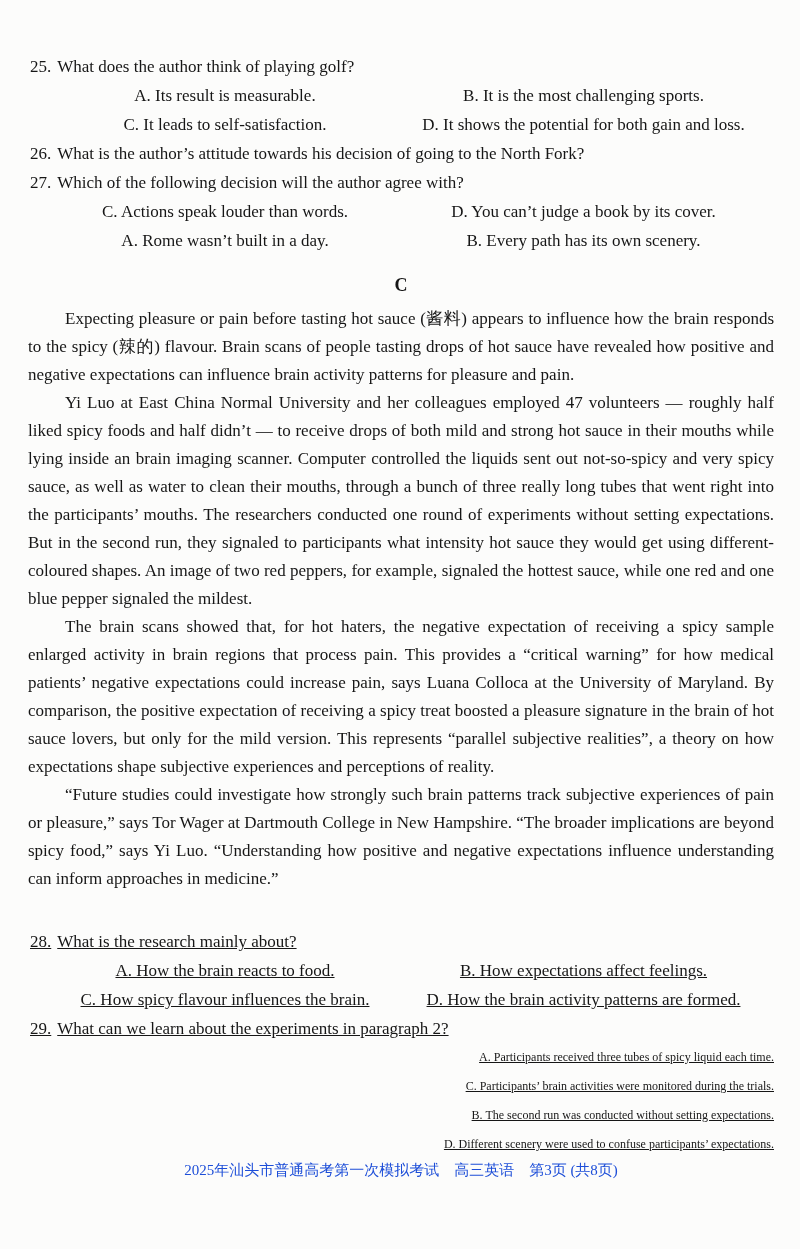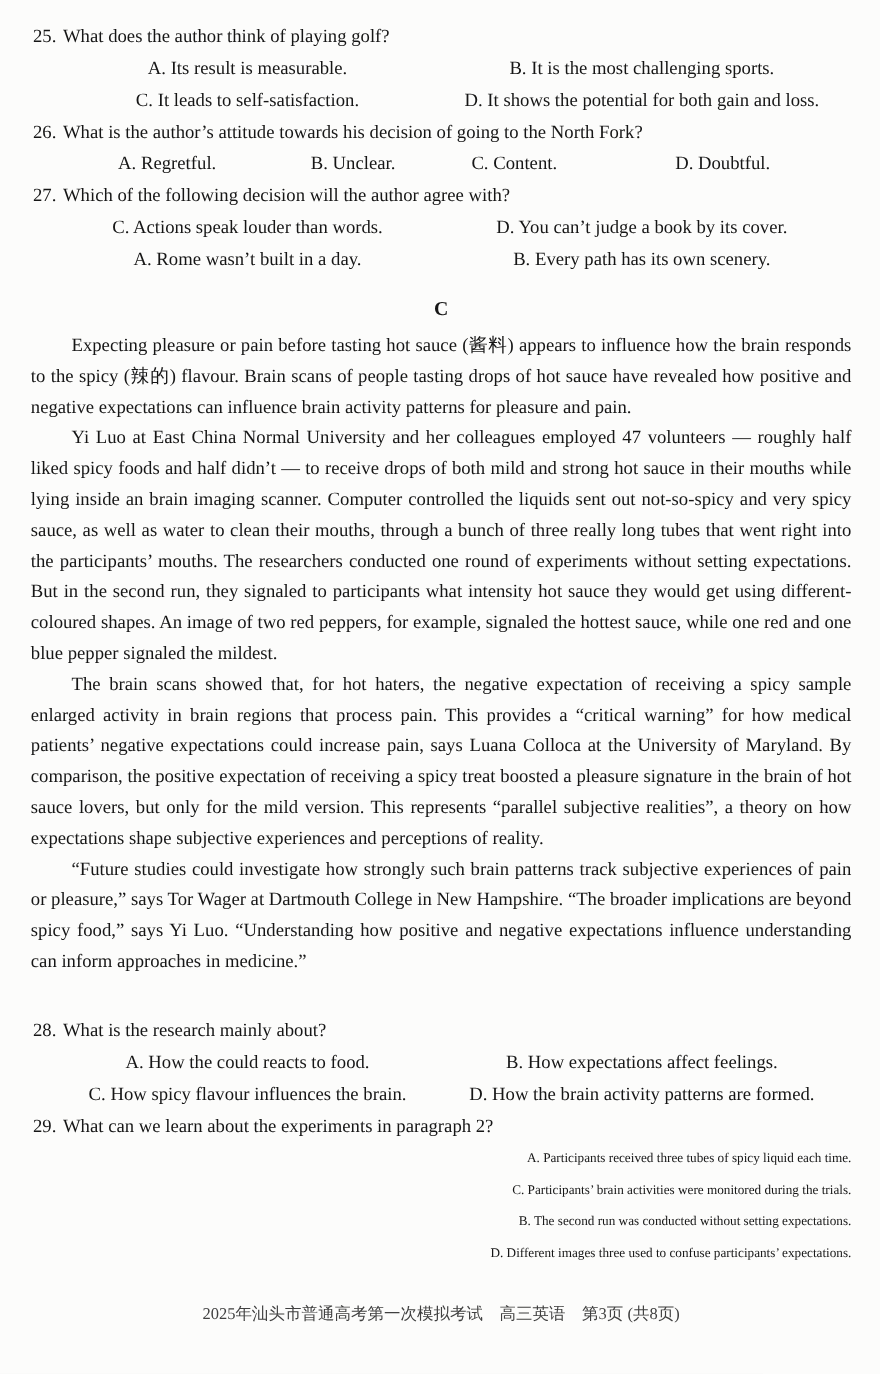--- a/index.html
+++ b/index.html
@@ -10,21 +10,21 @@
   .page {
     position: relative;
     width: 800px;
     height: 1249px;
     margin: 0 auto;
     background: #fcfcfb;
     color: #161616;
     font-family: "Liberation Serif", "DejaVu Serif", serif;
     overflow: hidden;
     box-sizing: border-box;
-    padding: 18px 26px 0 28px;
+    padding: 52px 26px 0 28px;
   }
   .question-block { margin: 0; }
   .q-stem-row {
     line-height: 29px;
     font-size: 17px;
     padding-left: 2px;
   }
   .q-num { font-weight: normal; margin-right: 6px; }
   .opts { padding-left: 29px; }
   .opt-row {
@@ -48,28 +48,27 @@
     margin-bottom: 8px;
     line-height: 24px;
   }
   .passage p {
     margin: 0;
     font-size: 17px;
     line-height: 28px;
     text-align: justify;
     text-indent: 37px;
   }
-  .lower-questions { margin-top: 34px; }
+  .lower-questions { margin-top: 34px; text-decoration: underline; }
   .q29-opts .opt-full { padding-left: 0; }
   .footer {
-    margin-top: 30px;
     text-align: center;
     font-size: 15px;
     line-height: 22px;
-    color: #404040;
+    color: #1d4ed8;
   }
 </style>
 </head>
 <body>
 
 <div class="page">
 
   <div class="question-block">
     <div class="q-stem-row">
       <span class="q-num">25.</span><span>What does the author think of playing golf?</span>
@@ -82,28 +81,20 @@
       <div class="opt-row">
         <span class="opt-col-left">C. It leads to self-satisfaction.</span>
         <span class="opt-col-right">D. It shows the potential for both gain and loss.</span>
       </div>
     </div>
   </div>
 
   <div class="question-block">
     <div class="q-stem-row">
       <span class="q-num">26.</span><span>What is the author’s attitude towards his decision of going to the North Fork?</span>
-    </div>
-    <div class="opts">
-      <div class="opt-row">
-        <span class="opt-q26-a">A. Regretful.</span>
-        <span class="opt-q26-b">B. Unclear.</span>
-        <span class="opt-q26-c">C. Content.</span>
-        <span class="opt-q26-d">D. Doubtful.</span>
-      </div>
     </div>
   </div>
 
   <div class="question-block">
     <div class="q-stem-row">
       <span class="q-num">27.</span><span>Which of the following decision will the author agree with?</span>
     </div>
     <div class="opts">
       <div class="opt-row">
         <span class="opt-col-left">C. Actions speak louder than words.</span>
@@ -125,38 +116,38 @@
   </div>
 
   <div class="lower-questions">
 
     <div class="question-block">
       <div class="q-stem-row">
         <span class="q-num">28.</span><span>What is the research mainly about?</span>
       </div>
       <div class="opts">
         <div class="opt-row">
-          <span class="opt-col-left">A. How the could reacts to food.</span>
+          <span class="opt-col-left">A. How the brain reacts to food.</span>
           <span class="opt-col-right">B. How expectations affect feelings.</span>
         </div>
         <div class="opt-row">
           <span class="opt-col-left">C. How spicy flavour influences the brain.</span>
           <span class="opt-col-right">D. How the brain activity patterns are formed.</span>
         </div>
       </div>
     </div>
 
     <div class="question-block">
       <div class="q-stem-row">
         <span class="q-num">29.</span><span>What can we learn about the experiments in paragraph 2?</span>
       </div>
       <div class="opts q29-opts">
         <span class="opt-full">A. Participants received three tubes of spicy liquid each time.</span>
         <span class="opt-full">C. Participants’ brain activities were monitored during the trials.</span>
         <span class="opt-full">B. The second run was conducted without setting expectations.</span>
-        <span class="opt-full">D. Different images three used to confuse participants’ expectations.</span>
+        <span class="opt-full">D. Different scenery were used to confuse participants’ expectations.</span>
       </div>
     </div>
   </div>
 
   <div class="footer">2025年汕头市普通高考第一次模拟考试　高三英语　第3页 (共8页)</div>
 
 </div>
 
 </body></html>

